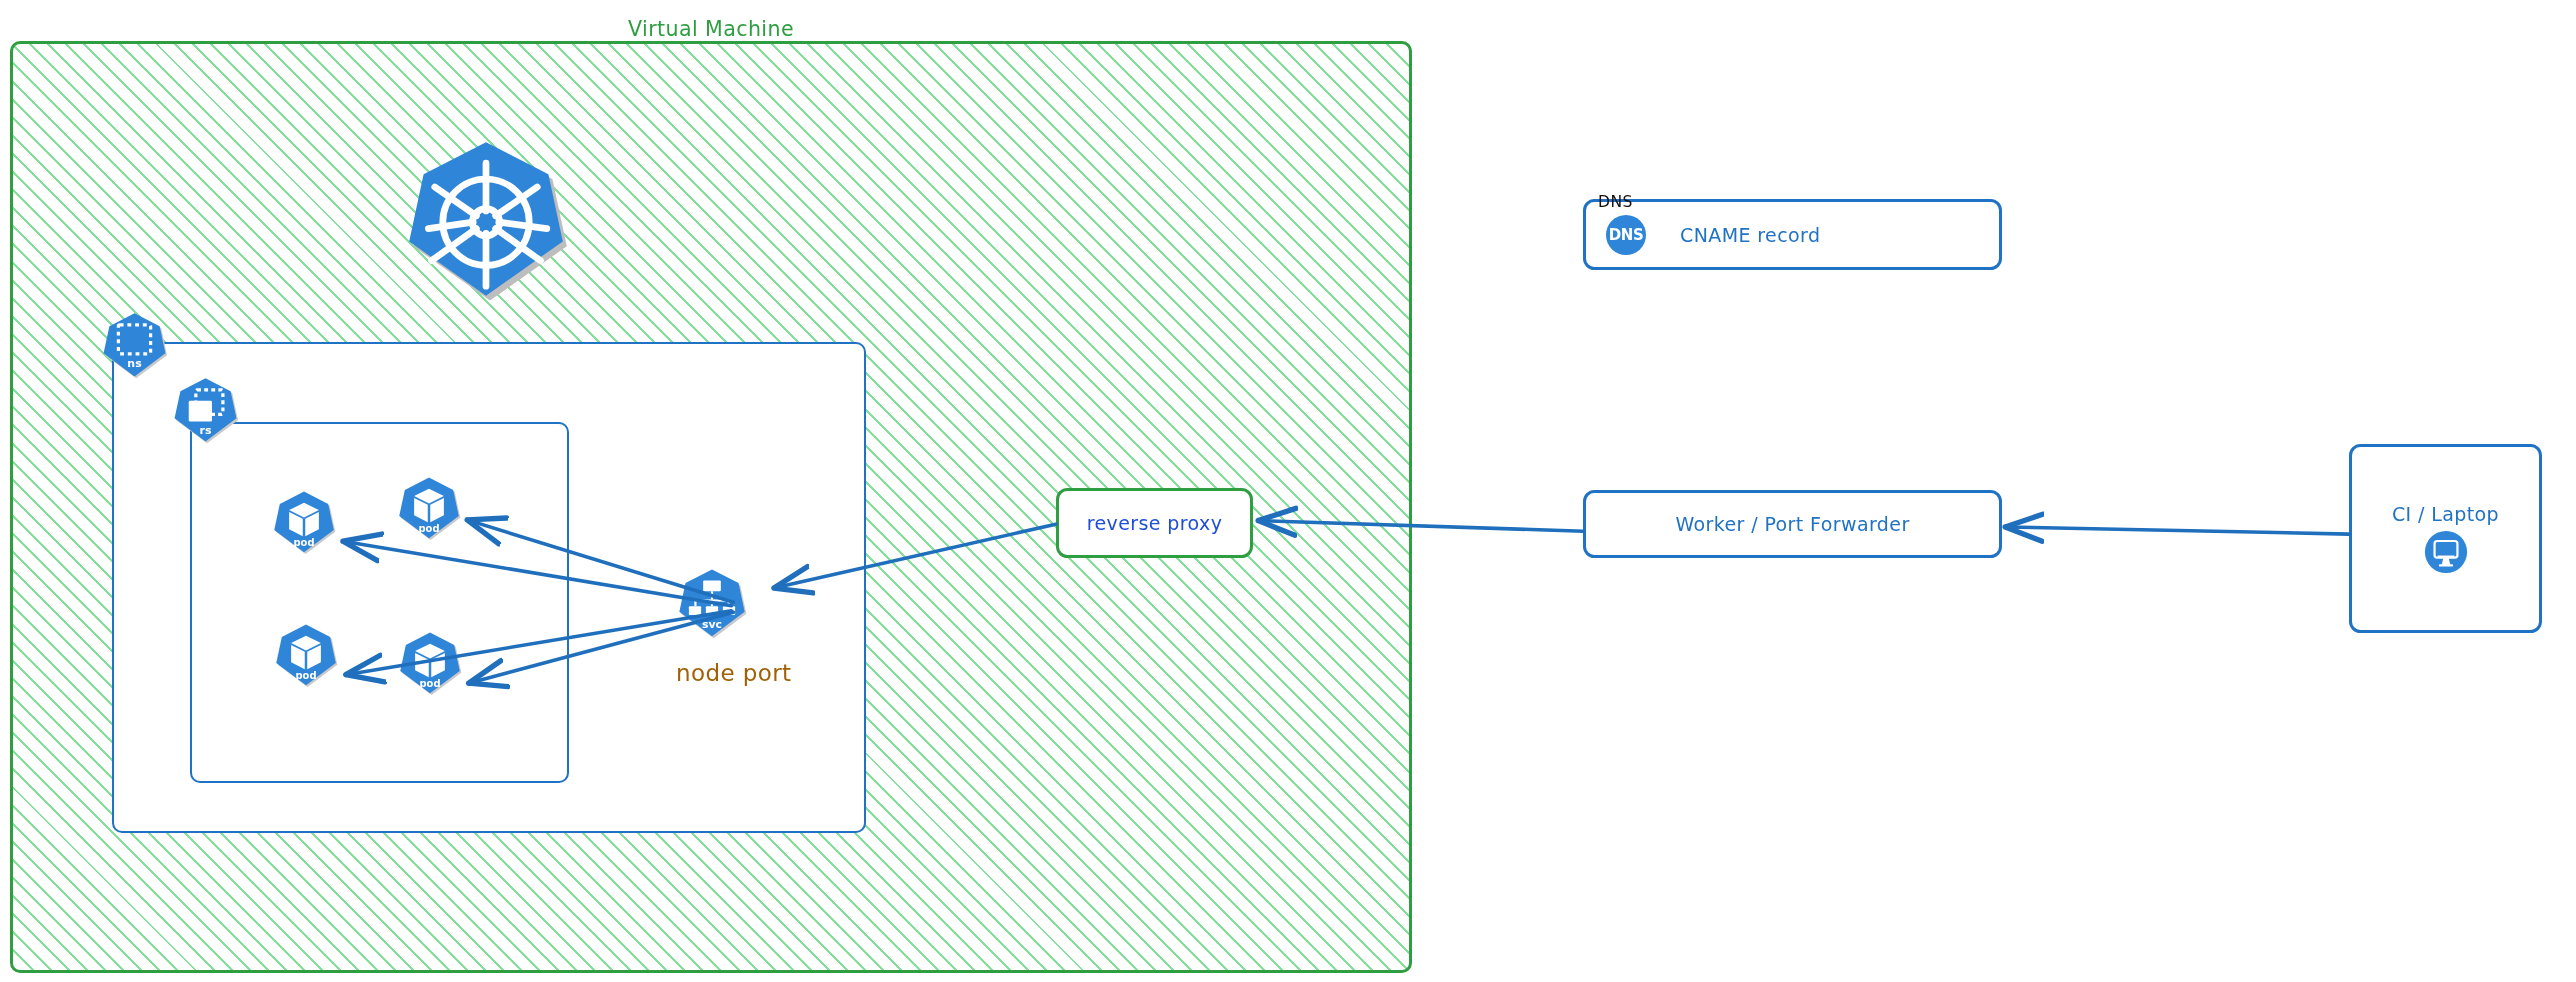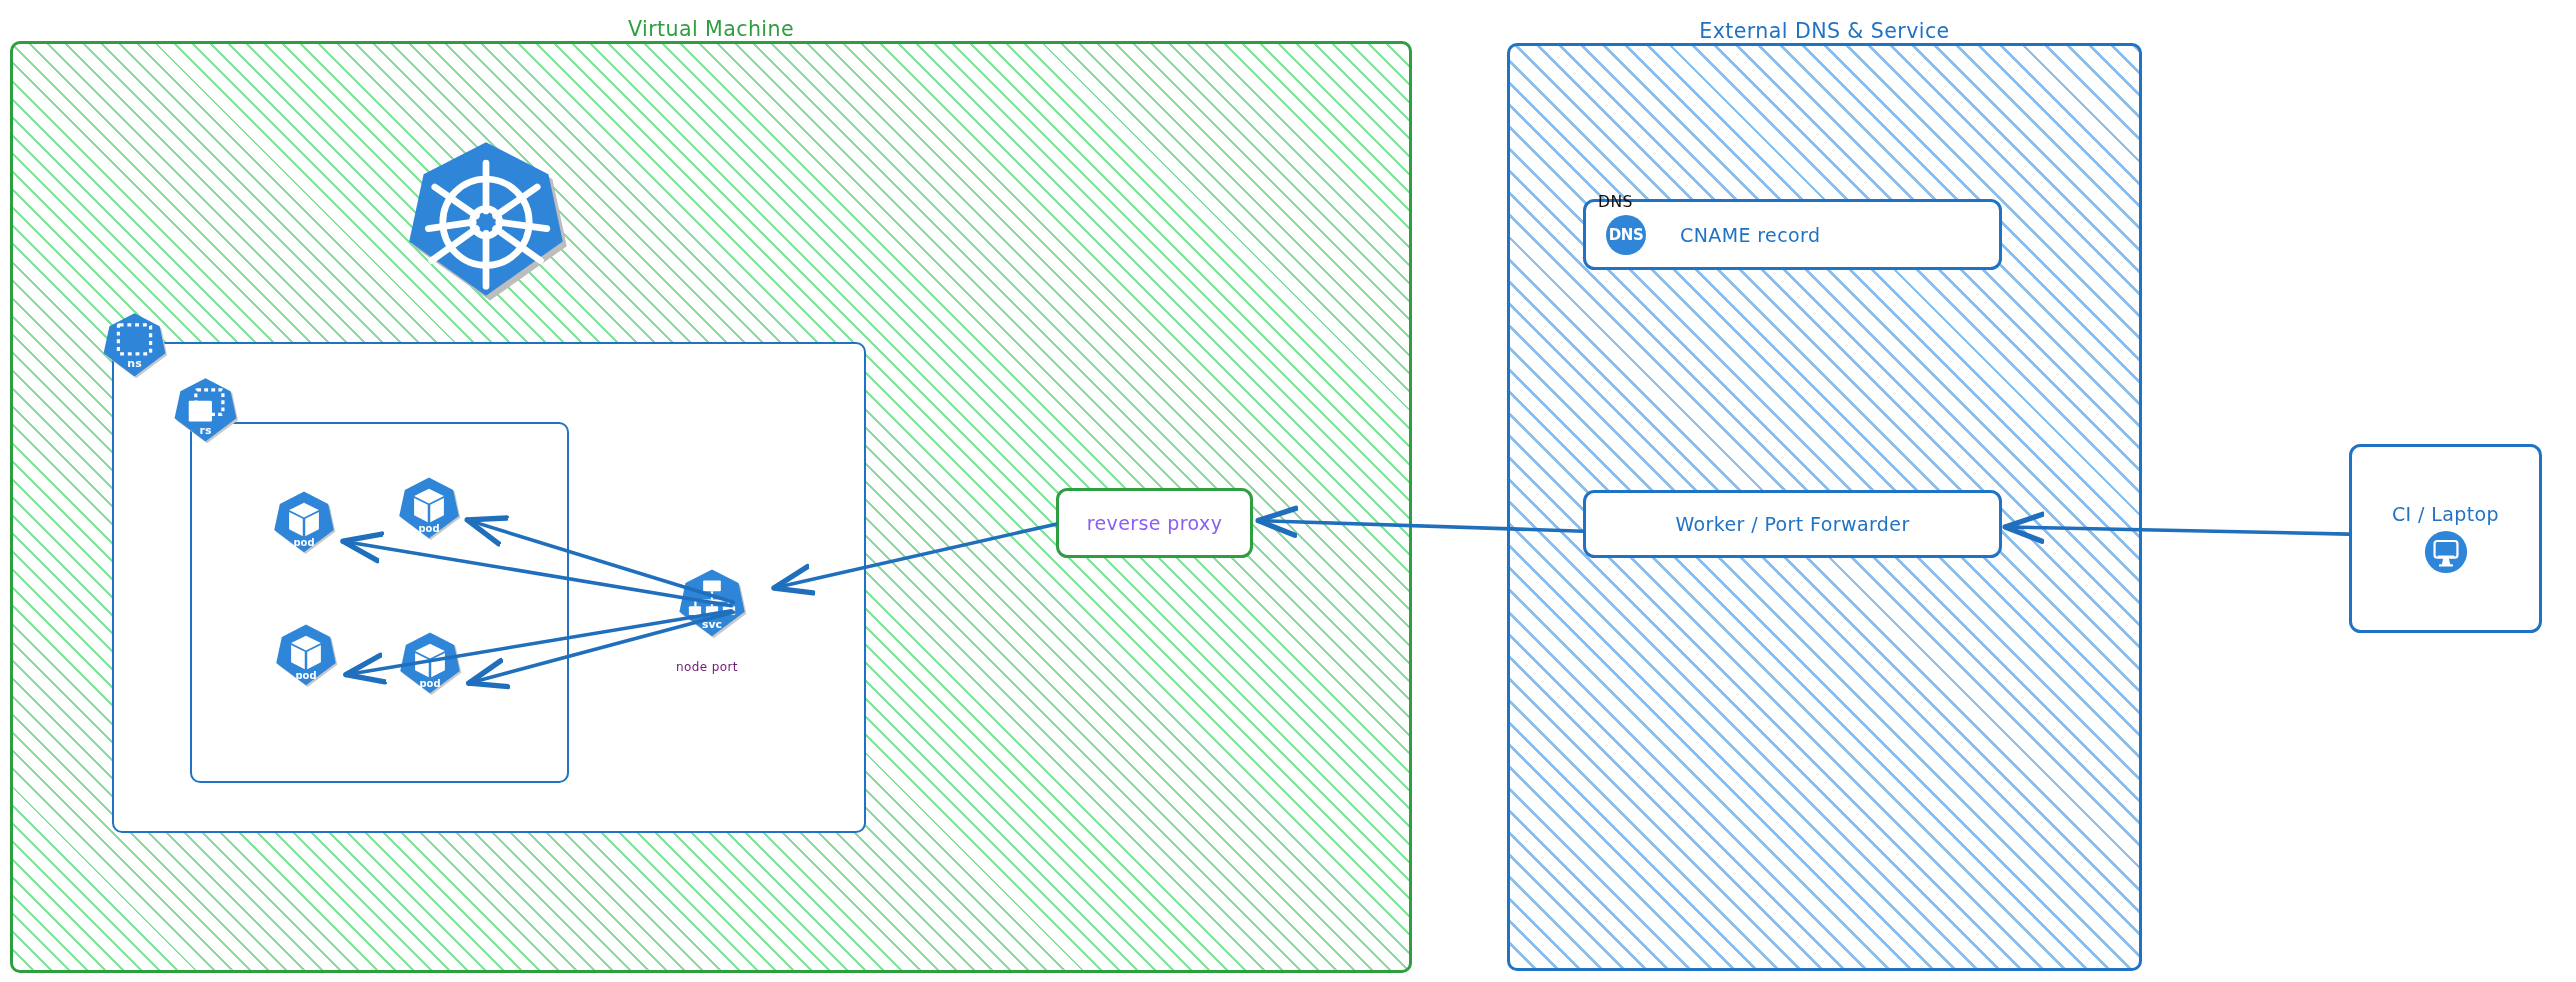--- a/index.html
+++ b/index.html
@@ -30,21 +30,21 @@
   }
   .t-green{color:#2f9e41;}
   .t-blue{color:#1f72c4;}
 
   
   .box{position:absolute;box-sizing:border-box;background:#ffffff;border-radius:11.4px;
        display:flex;align-items:center;justify-content:center;}
   .box-blue{border:3.6px solid #1f72c4;}
   .box-green{border:3.6px solid #2f9e41;}
   .box-label{font-size:19px;color:#1f72c4;white-space:nowrap;}
-  .box-label.green{color:#8b5cf6;}
+  .box-label.green{color:#1d4ed8;}
 
   .k8s-box{position:absolute;box-sizing:border-box;background:#ffffff;
            border:2.8px solid #1f72c4;border-radius:10px;}
 
   
   .free-text{position:absolute;white-space:nowrap;}
 
   
   #wires{position:absolute;left:0;top:0;width:2576px;height:983px;pointer-events:none;}
 
@@ -168,29 +168,26 @@
         <rect x="48.4" y="46" width="3.2" height="10"></rect>
         <rect x="72.8" y="46" width="3.2" height="10"></rect>
         <rect x="16" y="56" width="18" height="13" rx="1.5"></rect>
         <rect x="41" y="56" width="18" height="13" rx="1.5"></rect>
         <rect x="66" y="56" width="18" height="13" rx="1.5"></rect>
       </g>
       <text x="50" y="88" font-family="DejaVu Sans" font-size="16" font-weight="700" fill="#ffffff" text-anchor="middle">svc</text>
     </svg>
   </div>
 
-  <div class="free-text hand" style="left:676px;top:660px;font-size:12px;color:#701a75;">node port</div>
+  <div class="free-text hand" style="left:676px;top:660px;font-size:23px;color:#a16207;">node port</div>
 
   <div class="box box-green" style="left:1056px;top:488px;width:197px;height:70px;">
     <span class="box-label green hand">reverse proxy</span>
   </div>
 
-  <div class="panel panel-blue" style="left:1507px;top:43px;width:635px;height:928px;">
-    <div class="panel-title hand t-blue">External DNS &amp; Service</div>
-  </div>
 
   <div class="box box-blue" style="left:1583px;top:199px;width:419px;height:71px;justify-content:flex-start;">
     <div class="dnsbadge hand" style="margin-left:20px;">DNS</div>
     <span class="box-label hand" style="margin-left:34px;">CNAME record</span>
   </div>
   <div class="dns-tag hand" style="left:1598px;top:193px;">DNS</div>
 
   <div class="box box-blue" style="left:1583px;top:490px;width:419px;height:68px;">
     <span class="box-label hand">Worker / Port Forwarder</span>
   </div>

